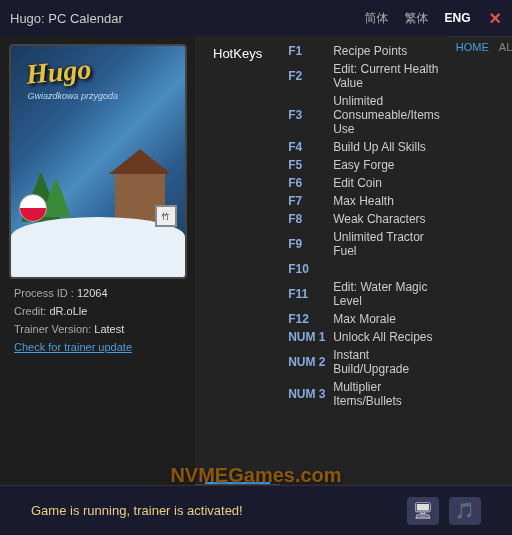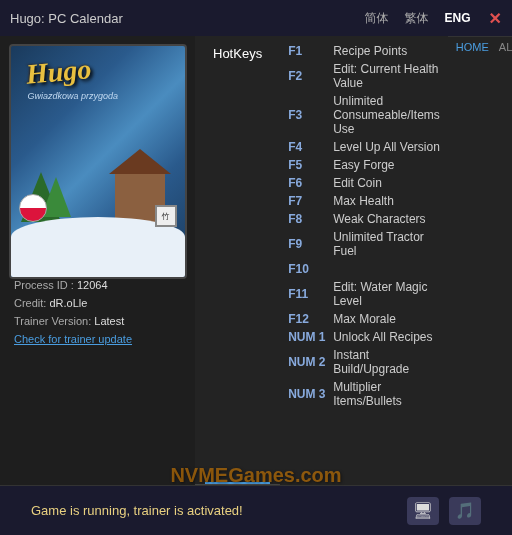--- a/index.html
+++ b/index.html
@@ -162,21 +162,21 @@
       border: 2px solid #888;
       background: #eee;
       display: flex;
       align-items: center;
       justify-content: center;
       font-size: 8px;
       color: #333;
     }
 
     #info-panel {
-      padding: 0 6px;
+      padding: 8px 6px;
       width: 100%;
       font-size: 11px;
       color: #bbb;
     }
     #info-panel div {
       margin-bottom: 6px;
     }
     .info-label {
       color: #aaa;
     }
@@ -367,21 +367,21 @@
         <div class="hotkey-row">
           <span class="hotkey-key">F2</span>
           <span class="hotkey-desc">Edit: Current Health Value</span>
         </div>
         <div class="hotkey-row">
           <span class="hotkey-key">F3</span>
           <span class="hotkey-desc">Unlimited Consumeable/Items Use</span>
         </div>
         <div class="hotkey-row">
           <span class="hotkey-key">F4</span>
-          <span class="hotkey-desc">Level Up All Version</span>
+          <span class="hotkey-desc">Build Up All Skills</span>
         </div>
         <div class="hotkey-row">
           <span class="hotkey-key">F5</span>
           <span class="hotkey-desc">Easy Forge</span>
         </div>
         <div class="hotkey-row">
           <span class="hotkey-key">F6</span>
           <span class="hotkey-desc">Edit Coin</span>
         </div>
         <div class="hotkey-row">

